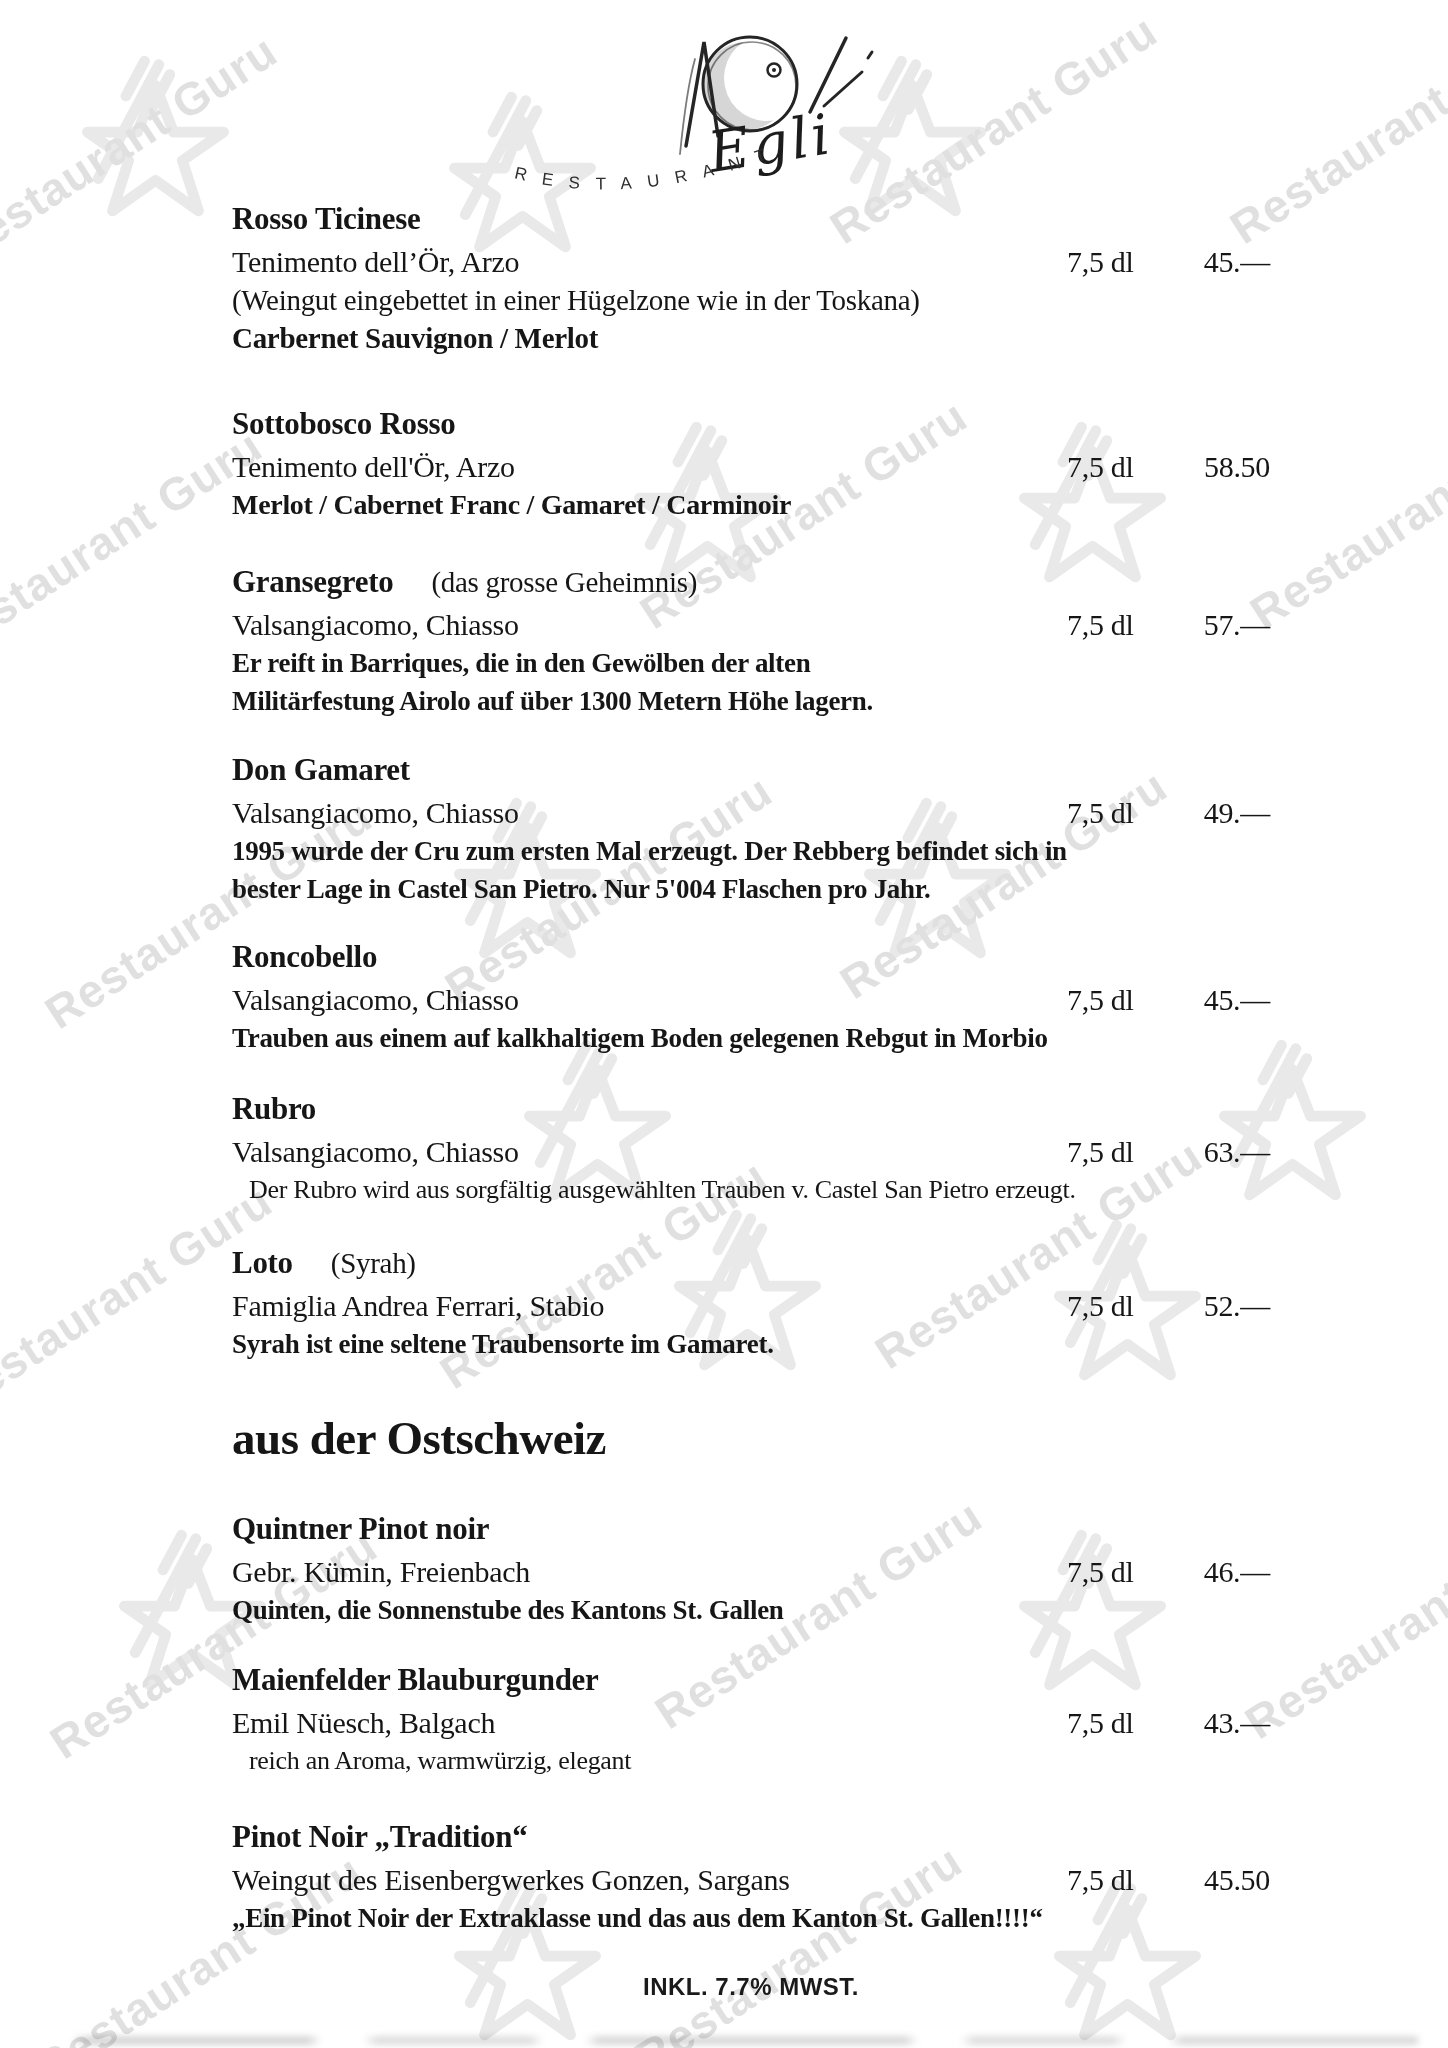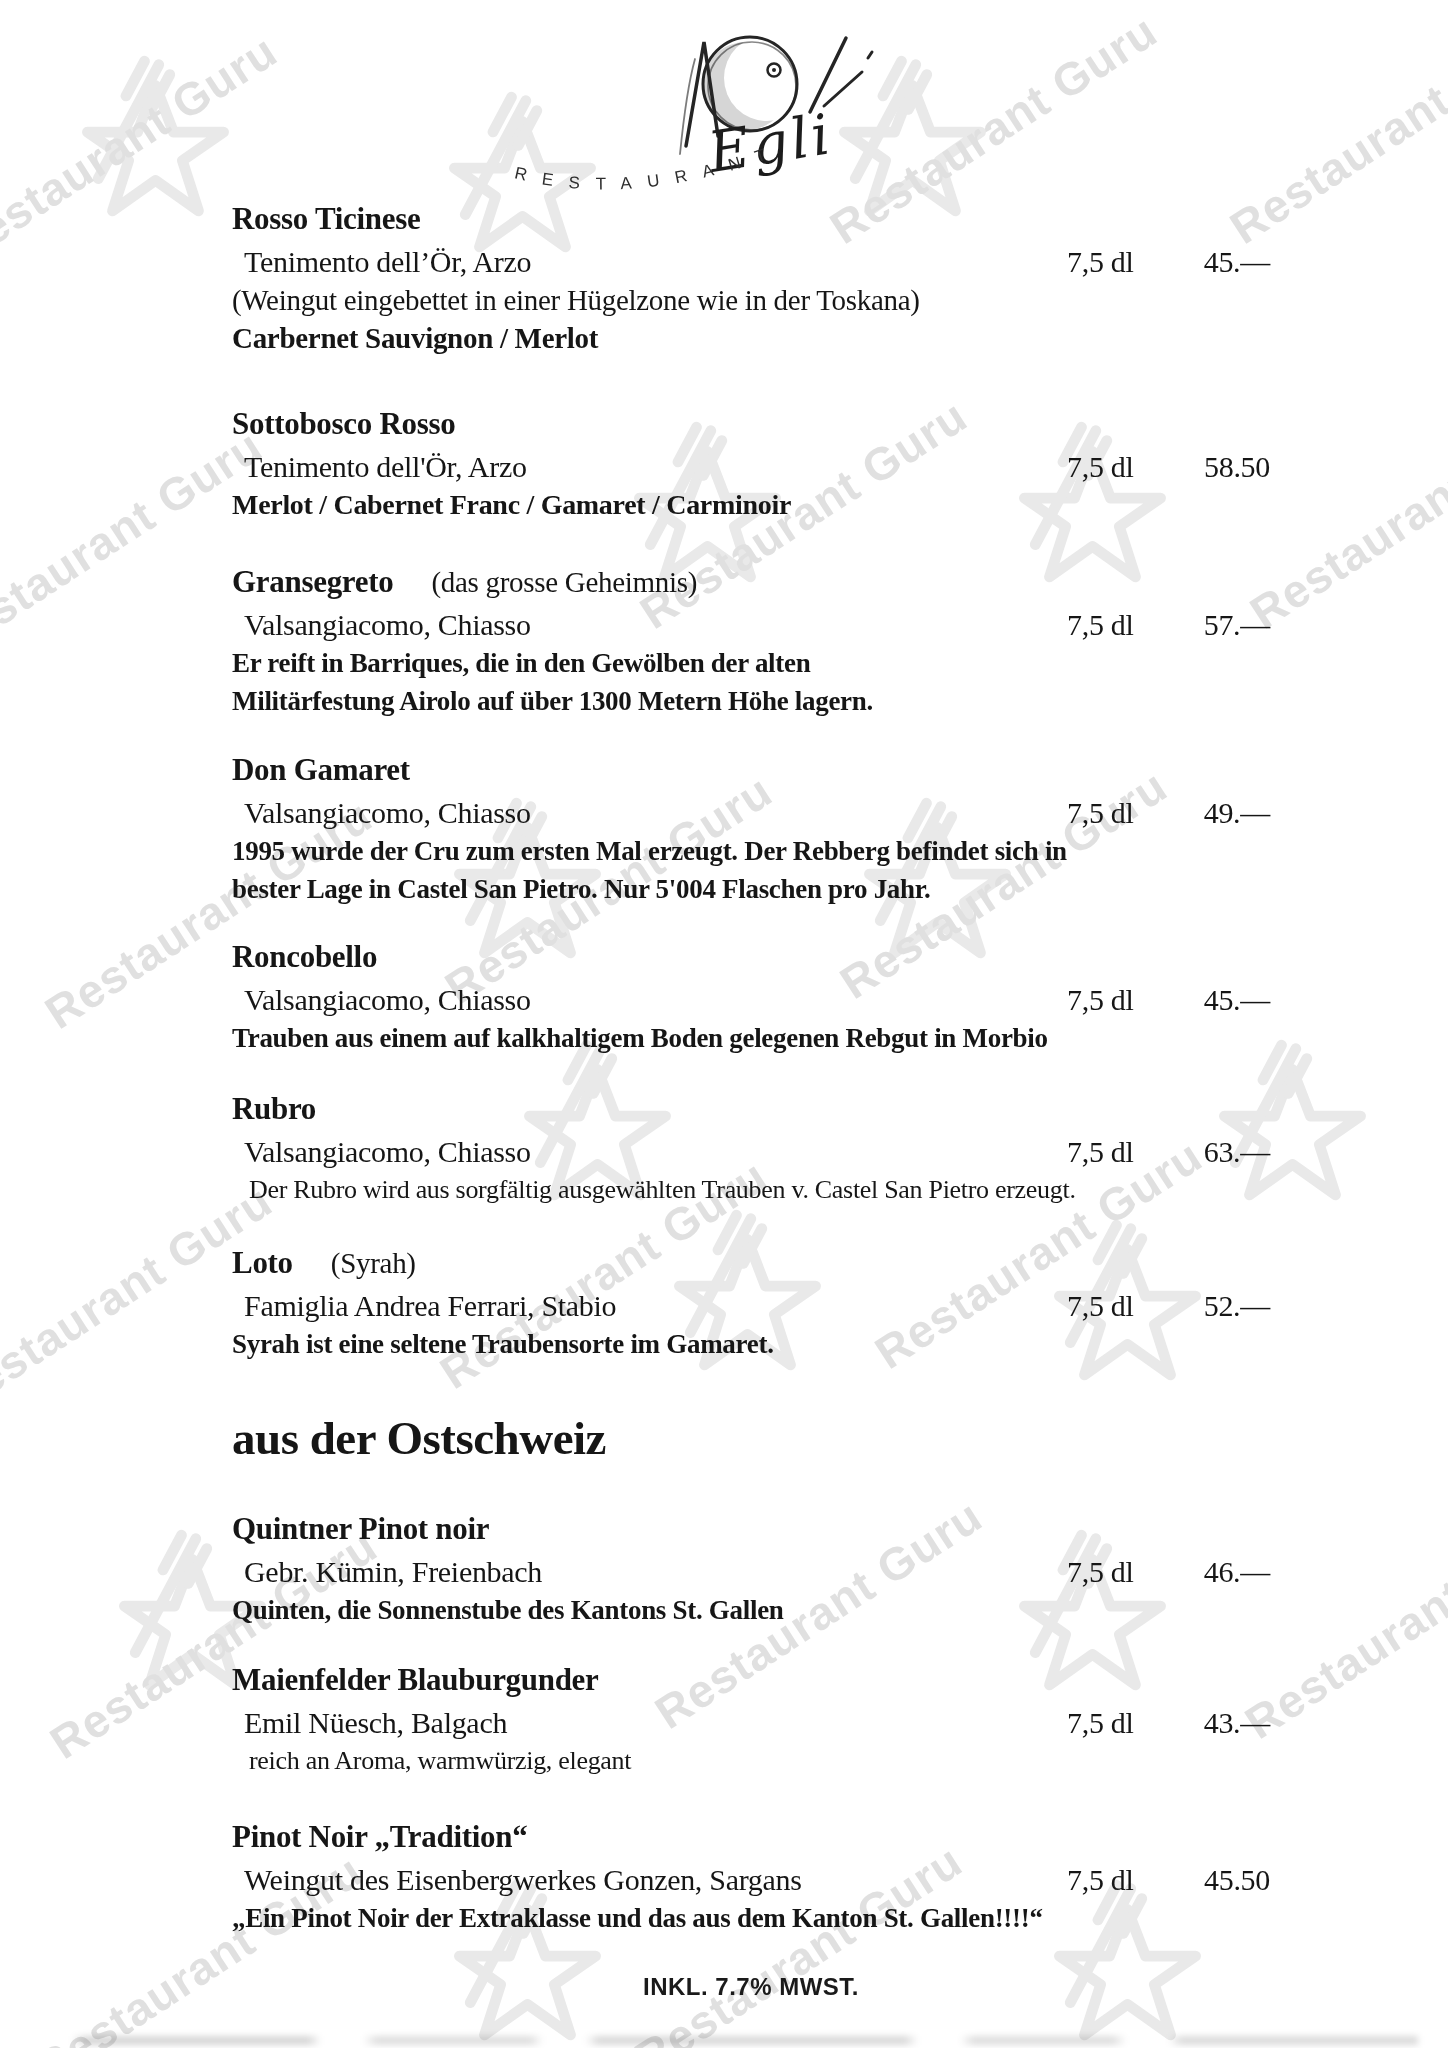--- a/index.html
+++ b/index.html
@@ -29,21 +29,21 @@
   .logo{position:absolute;left:480px;top:14px;width:420px;height:200px;}
   
   .content{
     position:relative;
     padding:200px 178px 0 232px;
   }
   .line{line-height:38px;letter-spacing:-0.3px;}
   .entry{margin:0;}
   .wine-title{font-size:31px;font-weight:bold;}
   .wine-suffix{font-weight:normal;font-size:29px;margin-left:38px;}
-  .producer-row{display:flex;font-size:30px;margin-left:12px;}
+  .producer-row{display:flex;font-size:30px;}
   .producer{flex:1 1 auto;}
   .size{flex:0 0 100px;}
   .price{flex:0 0 103px;text-align:right;}
   .desc-b{font-size:27px;font-weight:bold;}
   .desc-r{font-size:29px;}
   .desc-sm{font-size:26px;margin-left:17px;}
   .mb1{margin-bottom:48px;} .mb2{margin-bottom:39px;} .mb3{margin-bottom:31px;}
   .mb4{margin-bottom:30px;} .mb5{margin-bottom:33px;} .mb6{margin-bottom:35px;}
   .mb7{margin-bottom:0;}   .mb8{margin-bottom:32px;} .mb9{margin-bottom:38px;}
   .section-heading{

